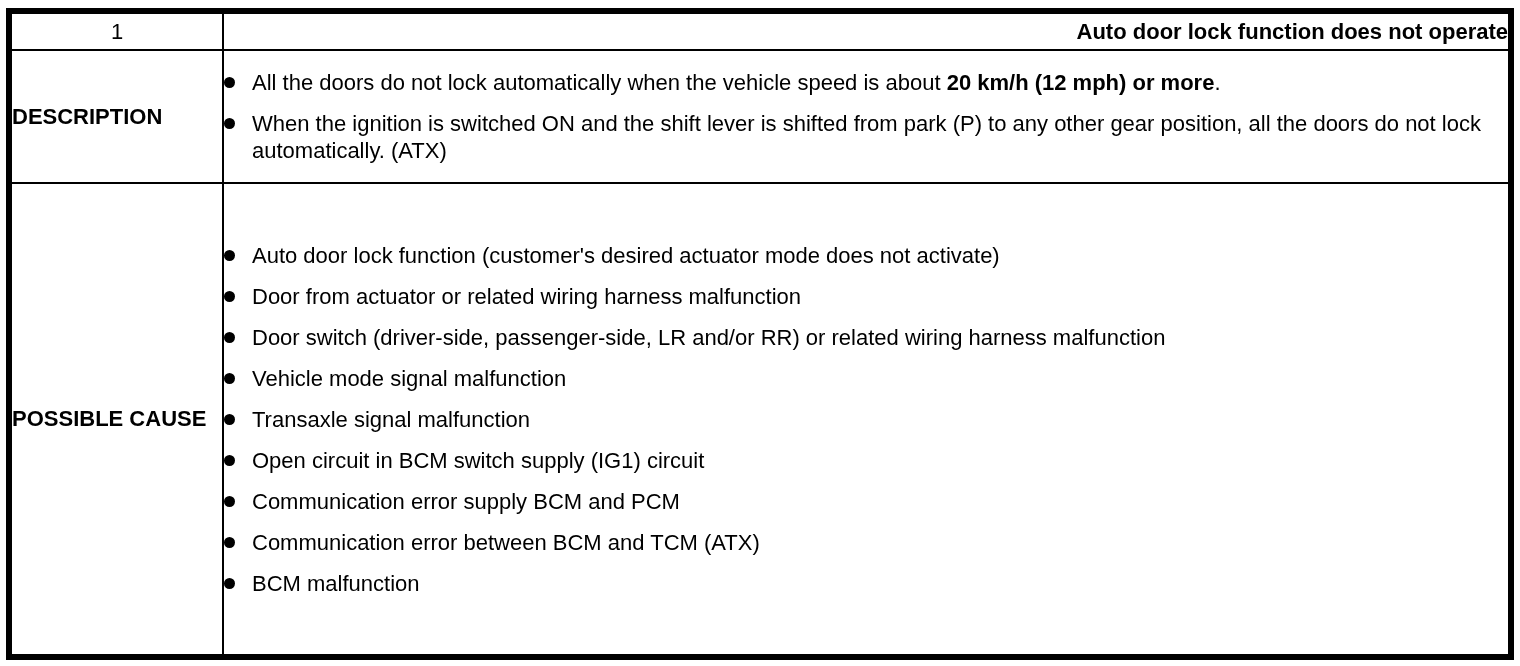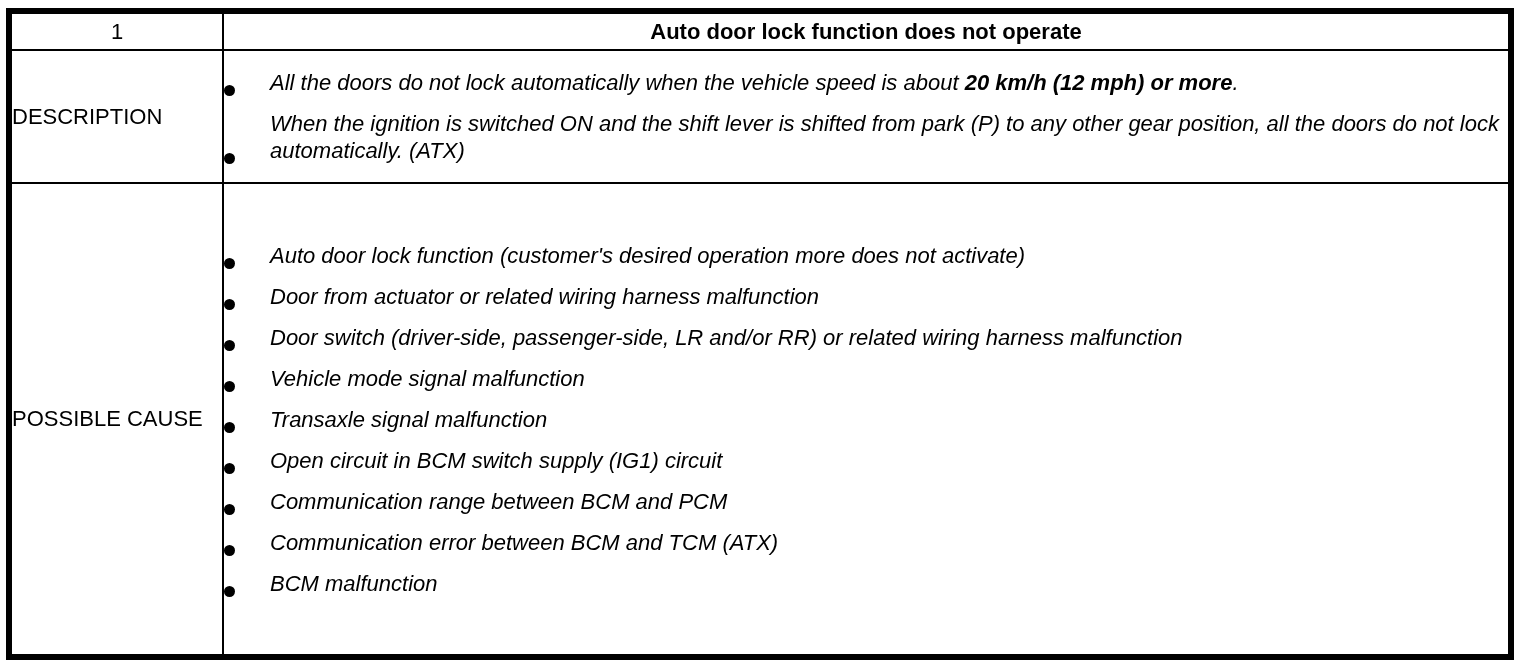--- a/index.html
+++ b/index.html
@@ -37,47 +37,46 @@
   }
   col.c-label { width: 212px; }
   tr.header-row { height: 37px; }
   tr.desc-row { height: 133px; }
   td.header-index {
     text-align: center;
     vertical-align: middle;
     font-weight: normal;
   }
   td.header-title {
-    text-align: center;
+    text-align: right;
     vertical-align: middle;
     font-weight: bold;
     font-size: 23px;
   }
   td.row-label {
     vertical-align: middle;
-    font-weight: normal;
+    font-weight: bold;
     padding-left: 4px;
     line-height: 26px;
   }
   td.content-cell {
     vertical-align: middle;
     padding-left: 44px;
     padding-right: 16px;
   }
   ul.bullet-list {
     list-style: none;
     margin: 0;
     padding: 0;
   }
   ul.bullet-list li {
     display: flex;
-    align-items: flex-end;
-    gap: 35px;
+    align-items: flex-start;
+    gap: 17px;
     line-height: 27px;
-    font-style: italic;
   }
   ul.bullet-list li + li { margin-top: 14px; }
   .dot {
     flex: none;
     width: 11px;
     height: 11px;
     border-radius: 50%;
     background: #000000;
     margin-top: 8px;
   }
@@ -113,21 +112,21 @@
                 </li>
               </ul>
         </td>
       </tr>
       <tr class="cause-row">
         <td class="row-label">POSSIBLE CAUSE</td>
         <td class="content-cell">
           <ul class="bullet-list">
                 <li>
                   <span class="dot"></span>
-                  <span class="li-text"><span>Auto door lock function (customer's desired operation more does not activate)</span></span>
+                  <span class="li-text"><span>Auto door lock function (customer's desired actuator mode does not activate)</span></span>
                 </li>
                 <li>
                   <span class="dot"></span>
                   <span class="li-text"><span>Door from actuator or related wiring harness malfunction</span></span>
                 </li>
                 <li>
                   <span class="dot"></span>
                   <span class="li-text"><span>Door switch (driver-side, passenger-side, LR and/or RR) or related wiring harness malfunction</span></span>
                 </li>
                 <li>
@@ -137,21 +136,21 @@
                 <li>
                   <span class="dot"></span>
                   <span class="li-text"><span>Transaxle signal malfunction</span></span>
                 </li>
                 <li>
                   <span class="dot"></span>
                   <span class="li-text"><span>Open circuit in BCM switch supply (IG1) circuit</span></span>
                 </li>
                 <li>
                   <span class="dot"></span>
-                  <span class="li-text"><span>Communication range between BCM and PCM</span></span>
+                  <span class="li-text"><span>Communication error supply BCM and PCM</span></span>
                 </li>
                 <li>
                   <span class="dot"></span>
                   <span class="li-text"><span>Communication error between BCM and TCM (ATX)</span></span>
                 </li>
                 <li>
                   <span class="dot"></span>
                   <span class="li-text"><span>BCM malfunction</span></span>
                 </li>
               </ul>

